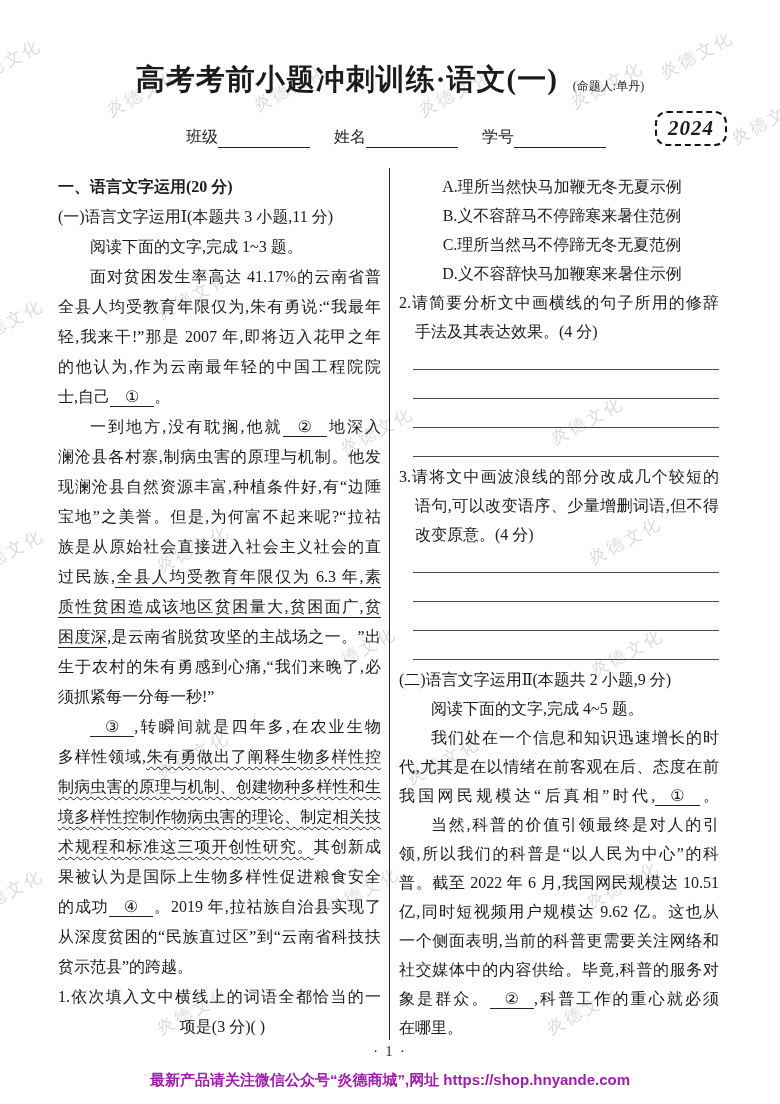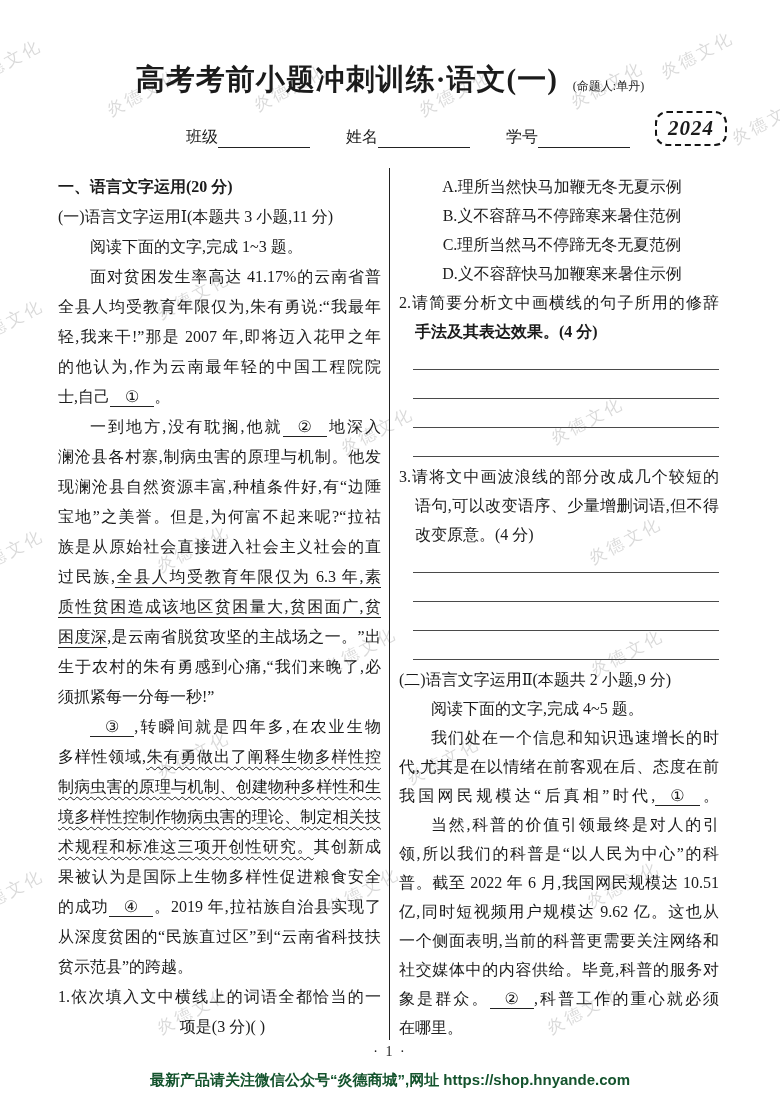--- a/index.html
+++ b/index.html
@@ -18,42 +18,42 @@
     display:flex;justify-content:center;align-items:flex-end;gap:15px;
   }
   .title-main{font-size:29px;font-weight:bold;letter-spacing:1px;}
   .title-note{font-size:12px;padding-bottom:5px;}
   .year-badge{
     position:absolute;top:111px;left:655px;
     border:2.5px dashed #141414;border-radius:12px;
     padding:3px 11px;font-size:21px;font-weight:bold;font-style:italic;
     letter-spacing:1px;
   }
-  .fields-row{position:absolute;top:127px;left:186px;display:flex;gap:36px;font-size:16px;}
+  .fields-row{position:absolute;top:127px;left:186px;display:flex;gap:24px;font-size:16px;}
   .field{display:flex;align-items:flex-end;}
   .blank-line{display:inline-block;width:92px;border-bottom:1px solid #222;height:16px;}
   .divider{position:absolute;left:389px;top:168px;width:0;height:872px;border-left:1.4px solid #222;}
   .col{position:absolute;top:172px;font-size:16px;}
   .col-left{left:58px;width:323px;}
   .col-right{left:399px;width:320px;}
   .col-left .line{height:30px;line-height:30px;}
   .col-right .line{height:29px;line-height:29px;}
   .line{overflow:hidden;}
   .justify{text-align:justify;text-align-last:justify;}
   .bold{font-weight:bold;}
   .split{display:flex;justify-content:center;padding-right:10px;}
   .seg-u{text-decoration:underline;text-underline-offset:5px;text-decoration-thickness:1px;}
   .seg-w{text-decoration:underline;text-decoration-style:wavy;text-underline-offset:4px;text-decoration-thickness:1px;}
   .blank{display:inline-block;border-bottom:1px solid #222;padding:0 15px;line-height:normal;}
   .answer .answer-rule{margin-left:14px;height:23px;border-bottom:1px solid #4a4a4a;}
   .page-num{position:absolute;top:1044px;left:0;right:0;text-align:center;font-size:14px;letter-spacing:2px;}
   .promo{
     position:absolute;top:1071px;left:0;right:0;text-align:center;
     font-size:15px;font-weight:bold;
-    font-family:"Liberation Sans","DejaVu Sans",sans-serif;color:#14532d;
+    font-family:"Liberation Sans","DejaVu Sans",sans-serif;color:#a21caf;
   }
 </style>
 </head>
 <body>
 
 <div class="page">
   <div class="wm-layer" id="wm-layer">
       <span class="wm" style="left: -30px; top: 70px;">炎德文化</span>
       <span class="wm" style="left: 108px; top: 100px;">炎德文化</span>
       <span class="wm" style="left: 255px; top: 95px;">炎德文化</span>
@@ -156,21 +156,21 @@
         <span>无冬无夏</span>
         <span>范例</span>
       </div>
       <div class="line split" style="padding-left: 1em;">
         <span>D.义不容辞</span>
         <span>快马加鞭</span>
         <span>寒来暑住</span>
         <span>示例</span>
       </div>
       <div class="line justify"><span>2.请简要分析文中画横线的句子所用的修辞</span></div>
-      <div class="line" style="padding-left: 1em; font-weight: bold;"><span>手法及其表达效果。(4 分)</span></div>
+      <div class="line" style="padding-left: 1em;"><span>手法及其表达效果。(4 分)</span></div>
       <div class="line answer">
         <div class="answer-rule"></div>
       </div>
       <div class="line answer">
         <div class="answer-rule"></div>
       </div>
       <div class="line answer">
         <div class="answer-rule"></div>
       </div>
       <div class="line answer">

